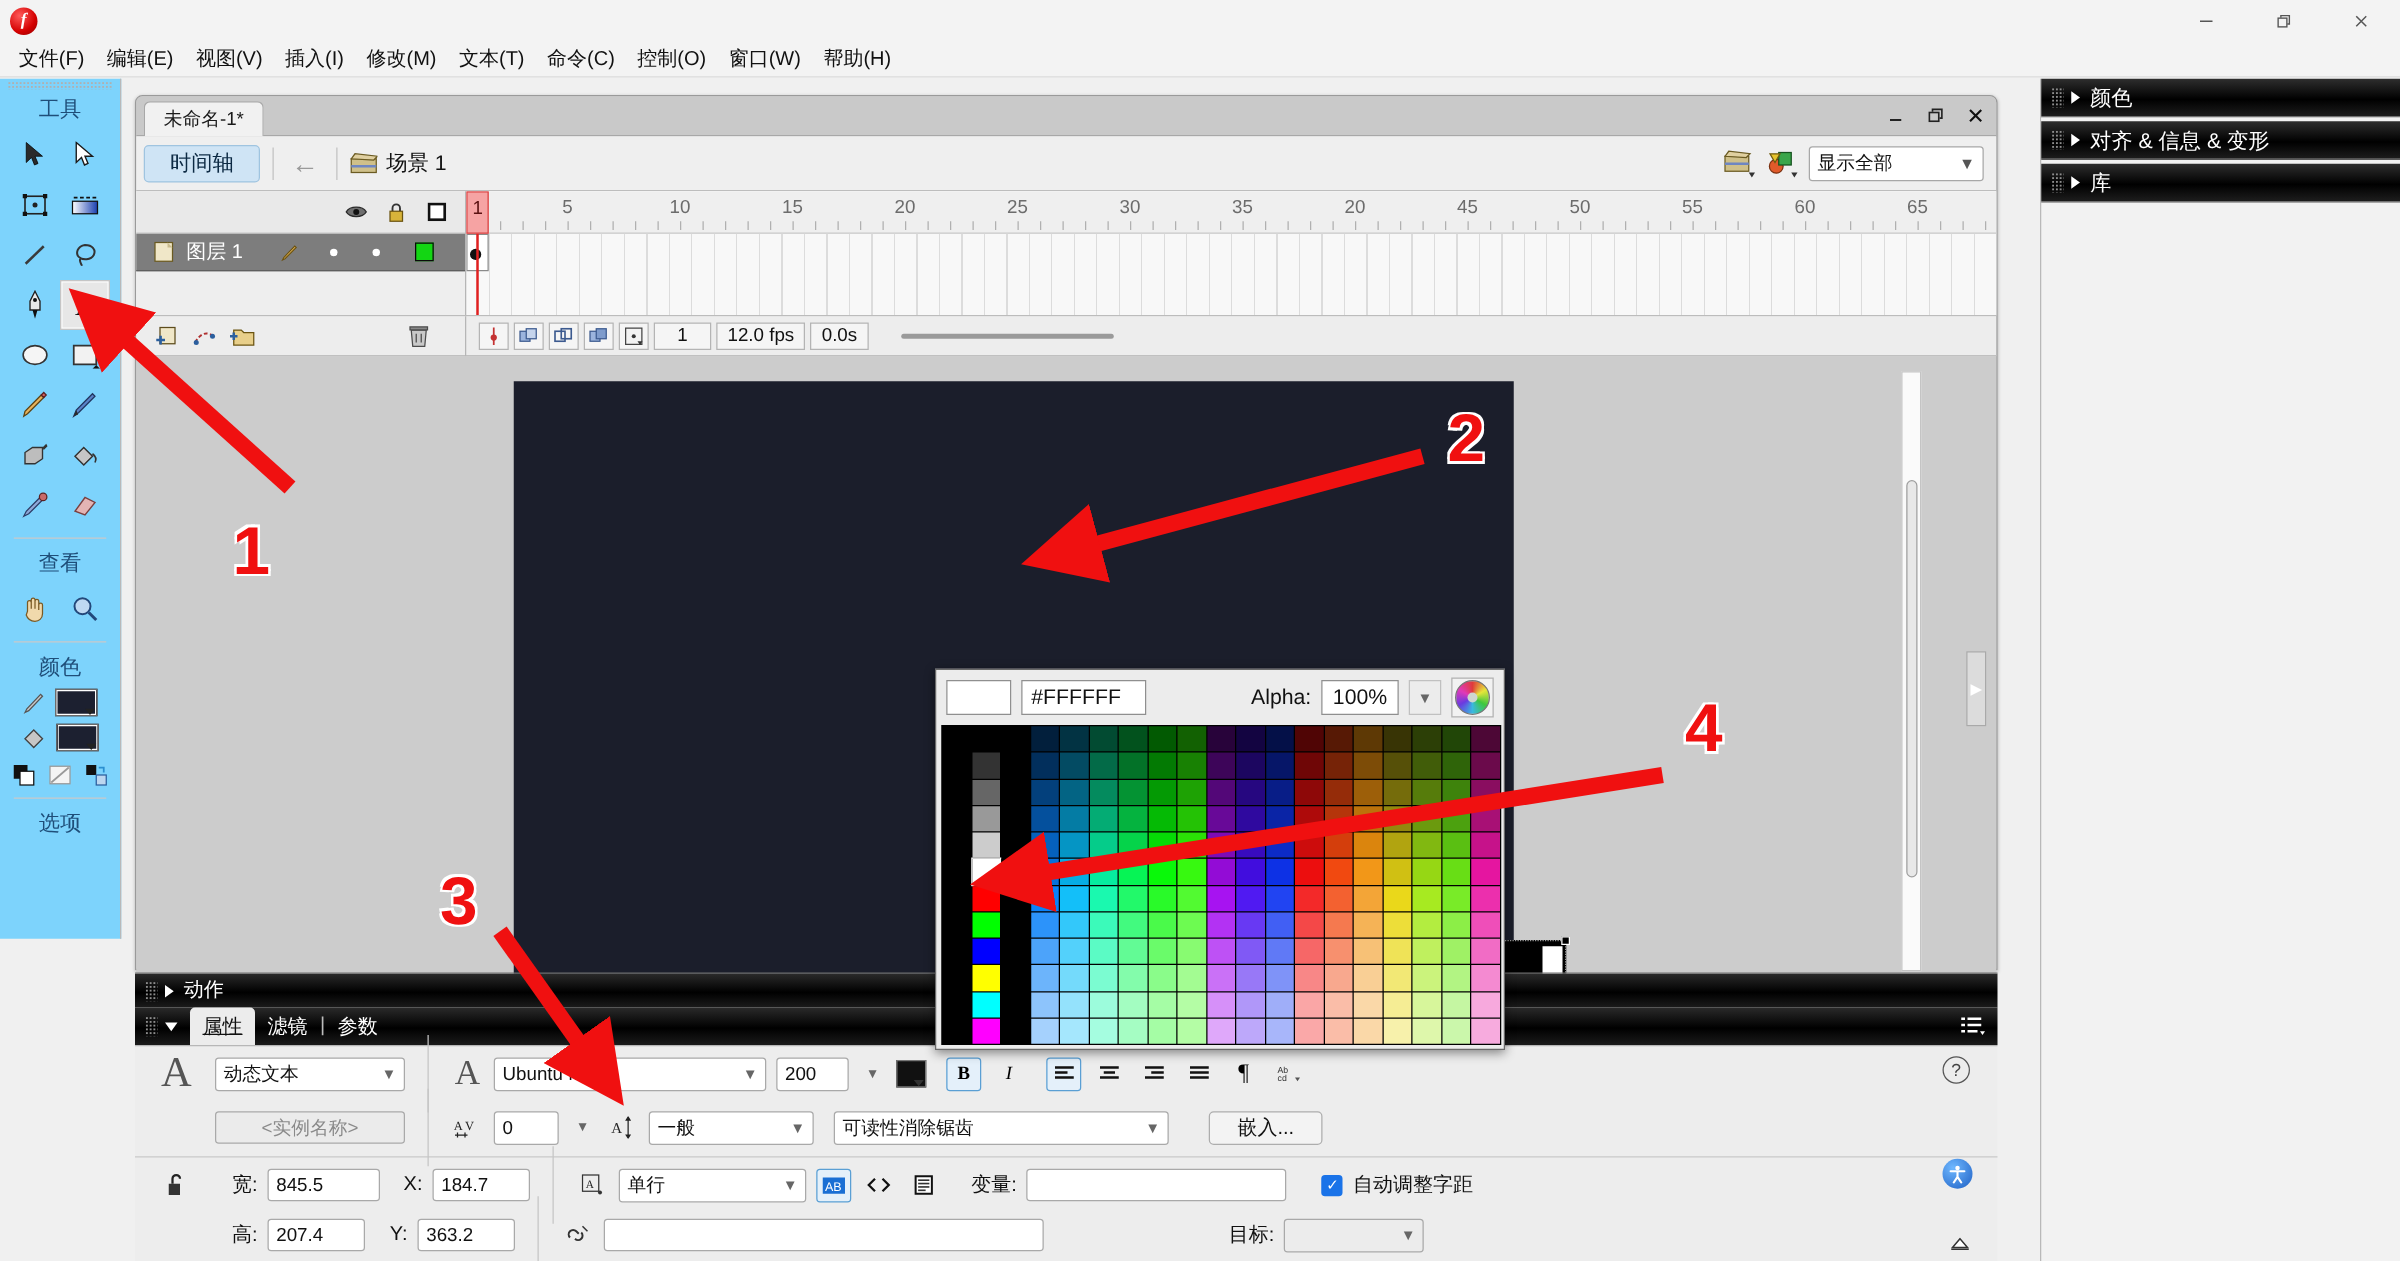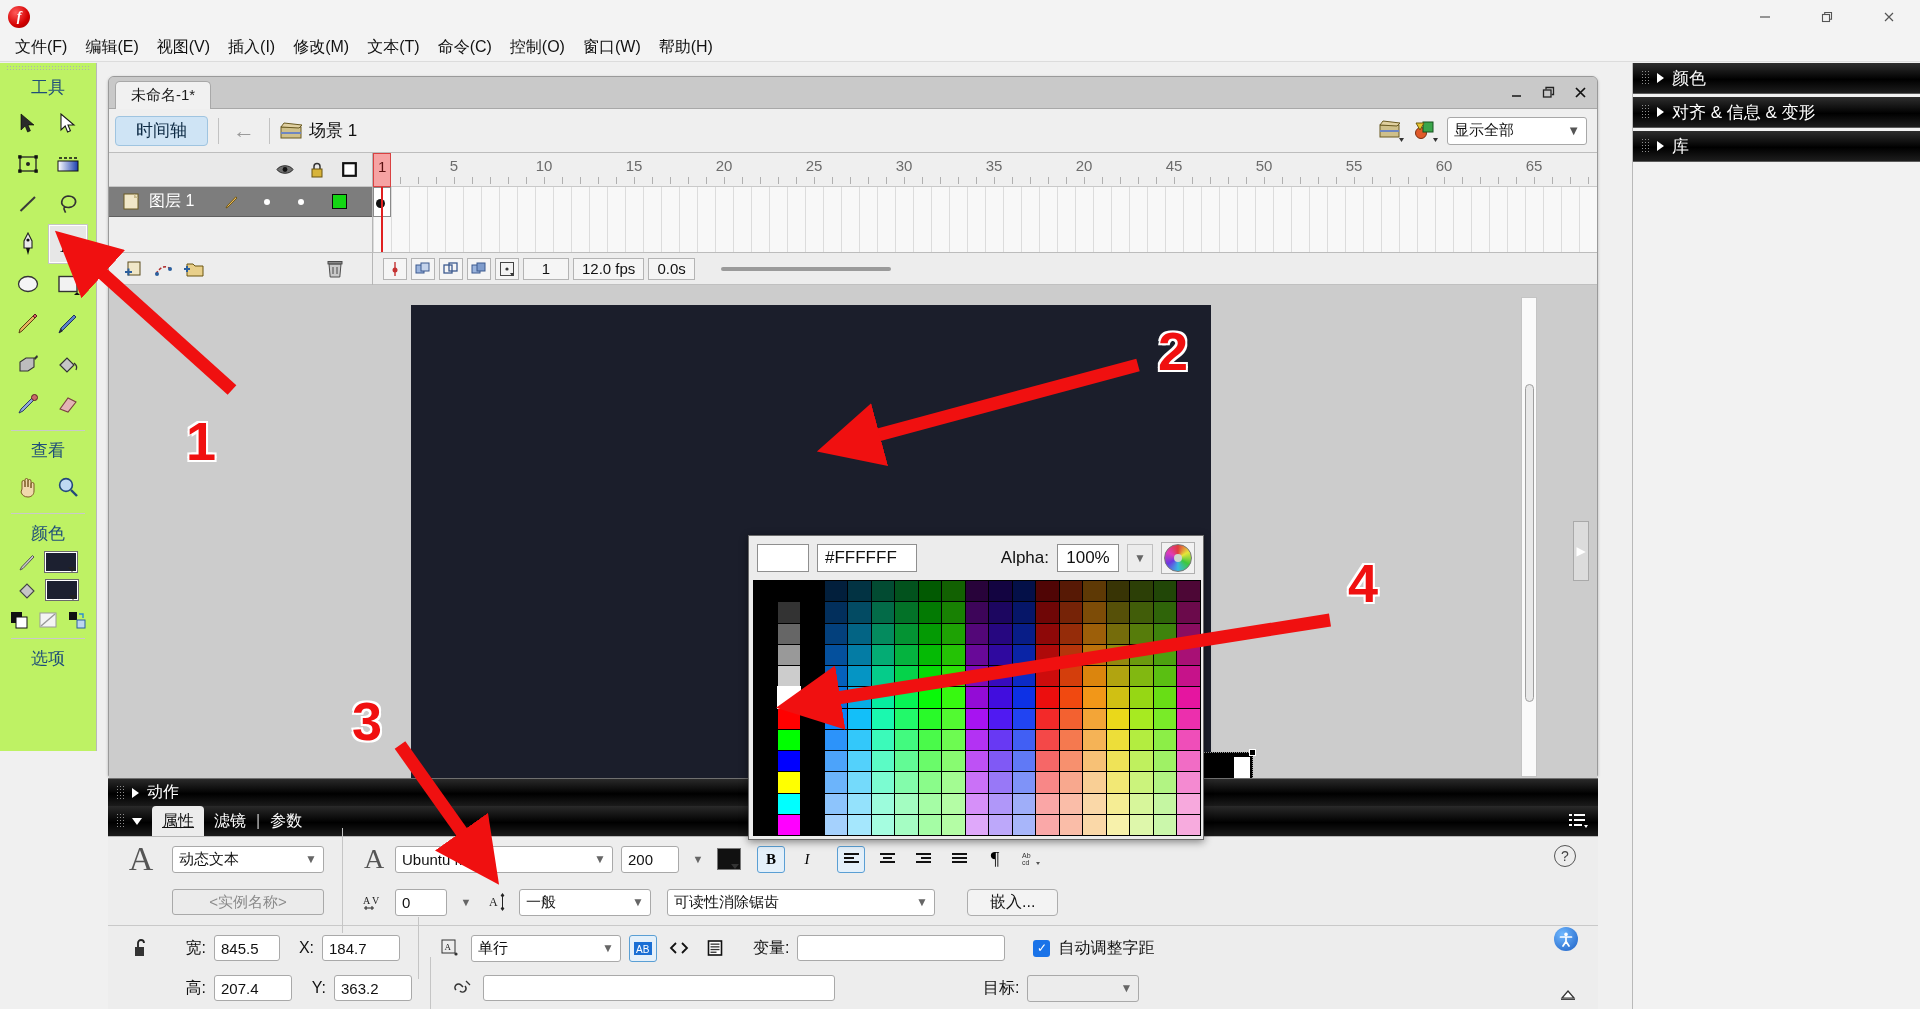--- a/index.html
+++ b/index.html
@@ -32,21 +32,21 @@
   #menubar{
     position:absolute; left:0; top:34px; width:1920px; height:28px;
     background:#f3f3f3; display:flex; align-items:center; padding-left:6px;
     border-bottom:1px solid #dcdcdc;
   }
   .menu-item{ padding:3px 9px; font-size:16px; color:#111; white-space:nowrap;}
 
   
   #toolpanel{
     position:absolute; left:0; top:63px; width:97px; height:688px;
-    background:#bef264; border-right:1px solid #b9b9b9;
+    background:#7dd3fc; border-right:1px solid #b9b9b9;
   }
   #grip{ height:7px; margin:2px 6px 0 6px;
     background-image:radial-gradient(#b0b0b0 35%, transparent 36%);
     background-size:3px 3px; }
   .tool-section-title{
     text-align:center; font-size:17px; color:#1f4e79; padding:4px 0 3px 0;
     font-weight:500;
   }
   .tool-grid{ display:flex; flex-wrap:wrap; justify-content:center; padding:2px 0;}
   .tool-btn{
@@ -875,21 +875,21 @@
   <div style="height:1px;background:#c9c9c9;margin:2px 0"></div>
 
   <div class="prow" style="height:40px">
     <div style="width:46px;display:flex;align-items:center;justify-content:center">
       <svg width="16" height="20" viewBox="0 0 16 20">
           <path d="M5 9 V5 a3 3 0 016 0" fill="none" stroke="#222" stroke-width="1.8"></path>
       <rect x="2" y="9" width="9" height="9" fill="#333"></rect>
         </svg>
       </div>
     <span class="plabel" style="width:34px;text-align:right">宽:</span>
-    <div class="inp" style="width:66px">845.5</div>
+    <div class="inp" style="width:90px">845.5</div>
     <span class="plabel" style="width:26px;text-align:right">X:</span>
     <div class="inp" style="width:78px">184.7</div>
     <div class="vdiv"></div>
     <div class="tbtn plain" style="width:26px">
       <svg width="18" height="18" viewBox="0 0 18 18">
           <rect x="1" y="1" width="13" height="13" fill="none" stroke="#333"></rect>
       <text x="3.5" y="11" font-size="9" fill="#222" font-family="Liberation Serif,serif">A</text>
       <circle cx="15" cy="15" r="1.6" fill="#333"></circle>
         </svg>
       </div>

